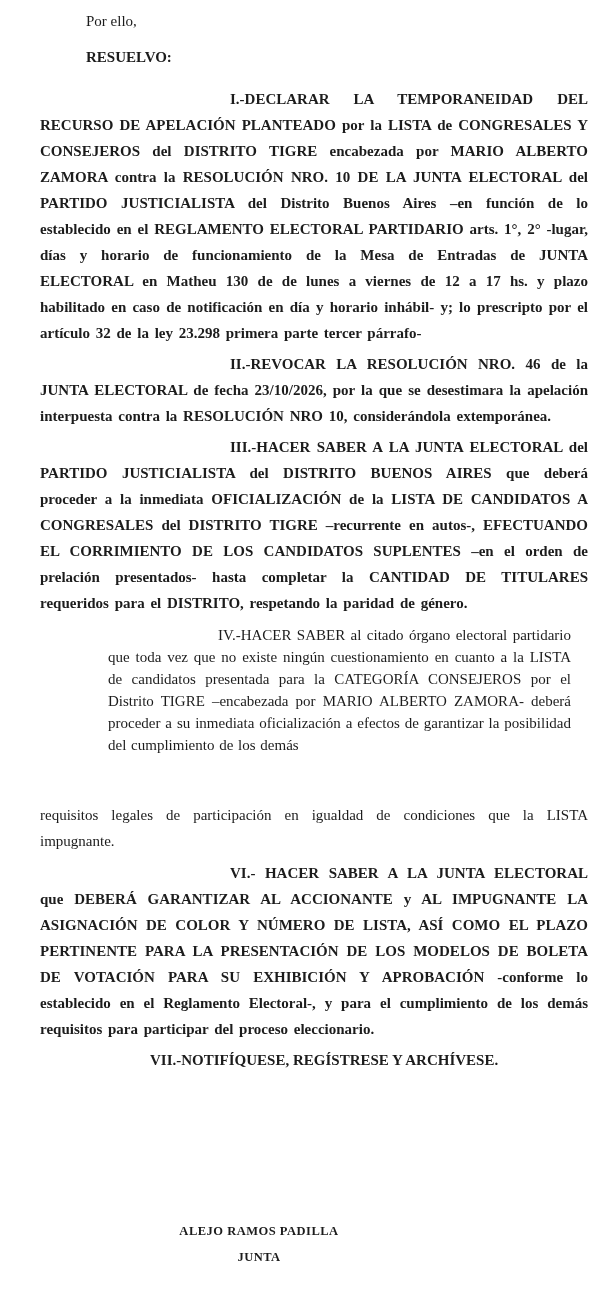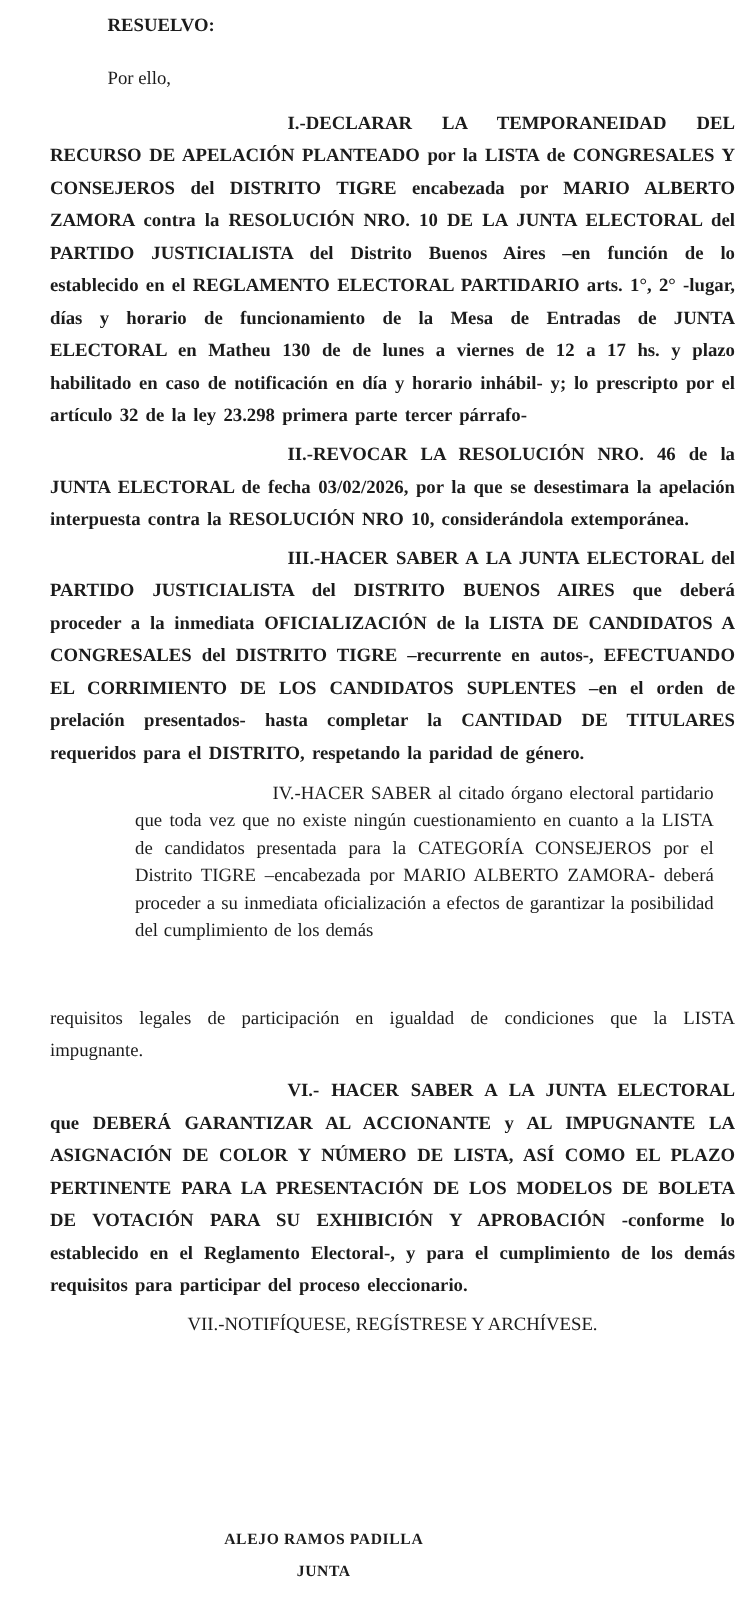--- a/index.html
+++ b/index.html
@@ -45,21 +45,21 @@
     margin: 8px 17px 0 68px !important;
     text-indent: 110px;
     word-spacing: 1px;
   }
   .continuation {
     margin-top: 46px !important;
     margin-bottom: 6px !important;
     word-spacing: 2px;
   }
   .closing {
-    font-weight: normal;
+    font-weight: bold;
     text-indent: 110px;
     text-align: right;
     margin-top: 2px !important;
   }
   .signature {
     position: absolute;
     left: 144px;
     top: 1218px;
     width: 230px;
     text-align: center;
@@ -67,27 +67,27 @@
     font-size: 12.5px;
     line-height: 26px;
     letter-spacing: 0.5px;
   }
 </style>
 </head>
 <body>
 
 <div class="page">
 
+  <p class="indent-sm intro">Por ello,</p>
+
   <p class="indent-sm resuelvo">RESUELVO:</p>
-
-  <p class="indent-sm intro">Por ello,</p>
 
   <p class="section">I.-DECLARAR LA TEMPORANEIDAD DEL RECURSO DE APELACIÓN PLANTEADO por la LISTA de CONGRESALES Y CONSEJEROS del DISTRITO TIGRE encabezada por MARIO ALBERTO ZAMORA contra la RESOLUCIÓN NRO. 10 DE LA JUNTA ELECTORAL del PARTIDO JUSTICIALISTA del Distrito Buenos Aires –en función de lo establecido en el REGLAMENTO ELECTORAL PARTIDARIO arts. 1°, 2° -lugar, días y horario de funcionamiento de la Mesa de Entradas de JUNTA ELECTORAL en Matheu 130 de de lunes a viernes de 12 a 17 hs. y plazo habilitado en caso de notificación en día y horario inhábil- y; lo prescripto por el artículo 32 de la ley 23.298 primera parte tercer párrafo-</p>
 
-  <p class="section">II.-REVOCAR LA RESOLUCIÓN NRO. 46 de la JUNTA ELECTORAL de fecha 03/02/2026, por la que se desestimara la apelación interpuesta contra la RESOLUCIÓN NRO 10, considerándola extemporánea.</p>
+  <p class="section">II.-REVOCAR LA RESOLUCIÓN NRO. 46 de la JUNTA ELECTORAL de fecha 23/10/2026, por la que se desestimara la apelación interpuesta contra la RESOLUCIÓN NRO 10, considerándola extemporánea.</p>
 
   <p class="section">III.-HACER SABER A LA JUNTA ELECTORAL del PARTIDO JUSTICIALISTA del DISTRITO BUENOS AIRES que deberá proceder a la inmediata OFICIALIZACIÓN de la LISTA DE CANDIDATOS A CONGRESALES del DISTRITO TIGRE –recurrente en autos-, EFECTUANDO EL CORRIMIENTO DE LOS CANDIDATOS SUPLENTES –en el orden de prelación presentados- hasta completar la CANTIDAD DE TITULARES requeridos para el DISTRITO, respetando la paridad de género.</p>
 
   <p class="section-small">IV.-HACER SABER al citado órgano electoral partidario que toda vez que no existe ningún cuestionamiento en cuanto a la LISTA de candidatos presentada para la CATEGORÍA CONSEJEROS por el Distrito TIGRE –encabezada por MARIO ALBERTO ZAMORA- deberá proceder a su inmediata oficialización a efectos de garantizar la posibilidad del cumplimiento de los demás</p>
 
   <p class="continuation">requisitos legales de participación en igualdad de condiciones que la LISTA impugnante.</p>
 
 
   <p class="section">VI.- HACER SABER A LA JUNTA ELECTORAL que DEBERÁ GARANTIZAR AL ACCIONANTE y AL IMPUGNANTE LA ASIGNACIÓN DE COLOR Y NÚMERO DE LISTA, ASÍ COMO EL PLAZO PERTINENTE PARA LA PRESENTACIÓN DE LOS MODELOS DE BOLETA DE VOTACIÓN PARA SU EXHIBICIÓN Y APROBACIÓN -conforme lo establecido en el Reglamento Electoral-, y para el cumplimiento de los demás requisitos para participar del proceso eleccionario.</p>
 

